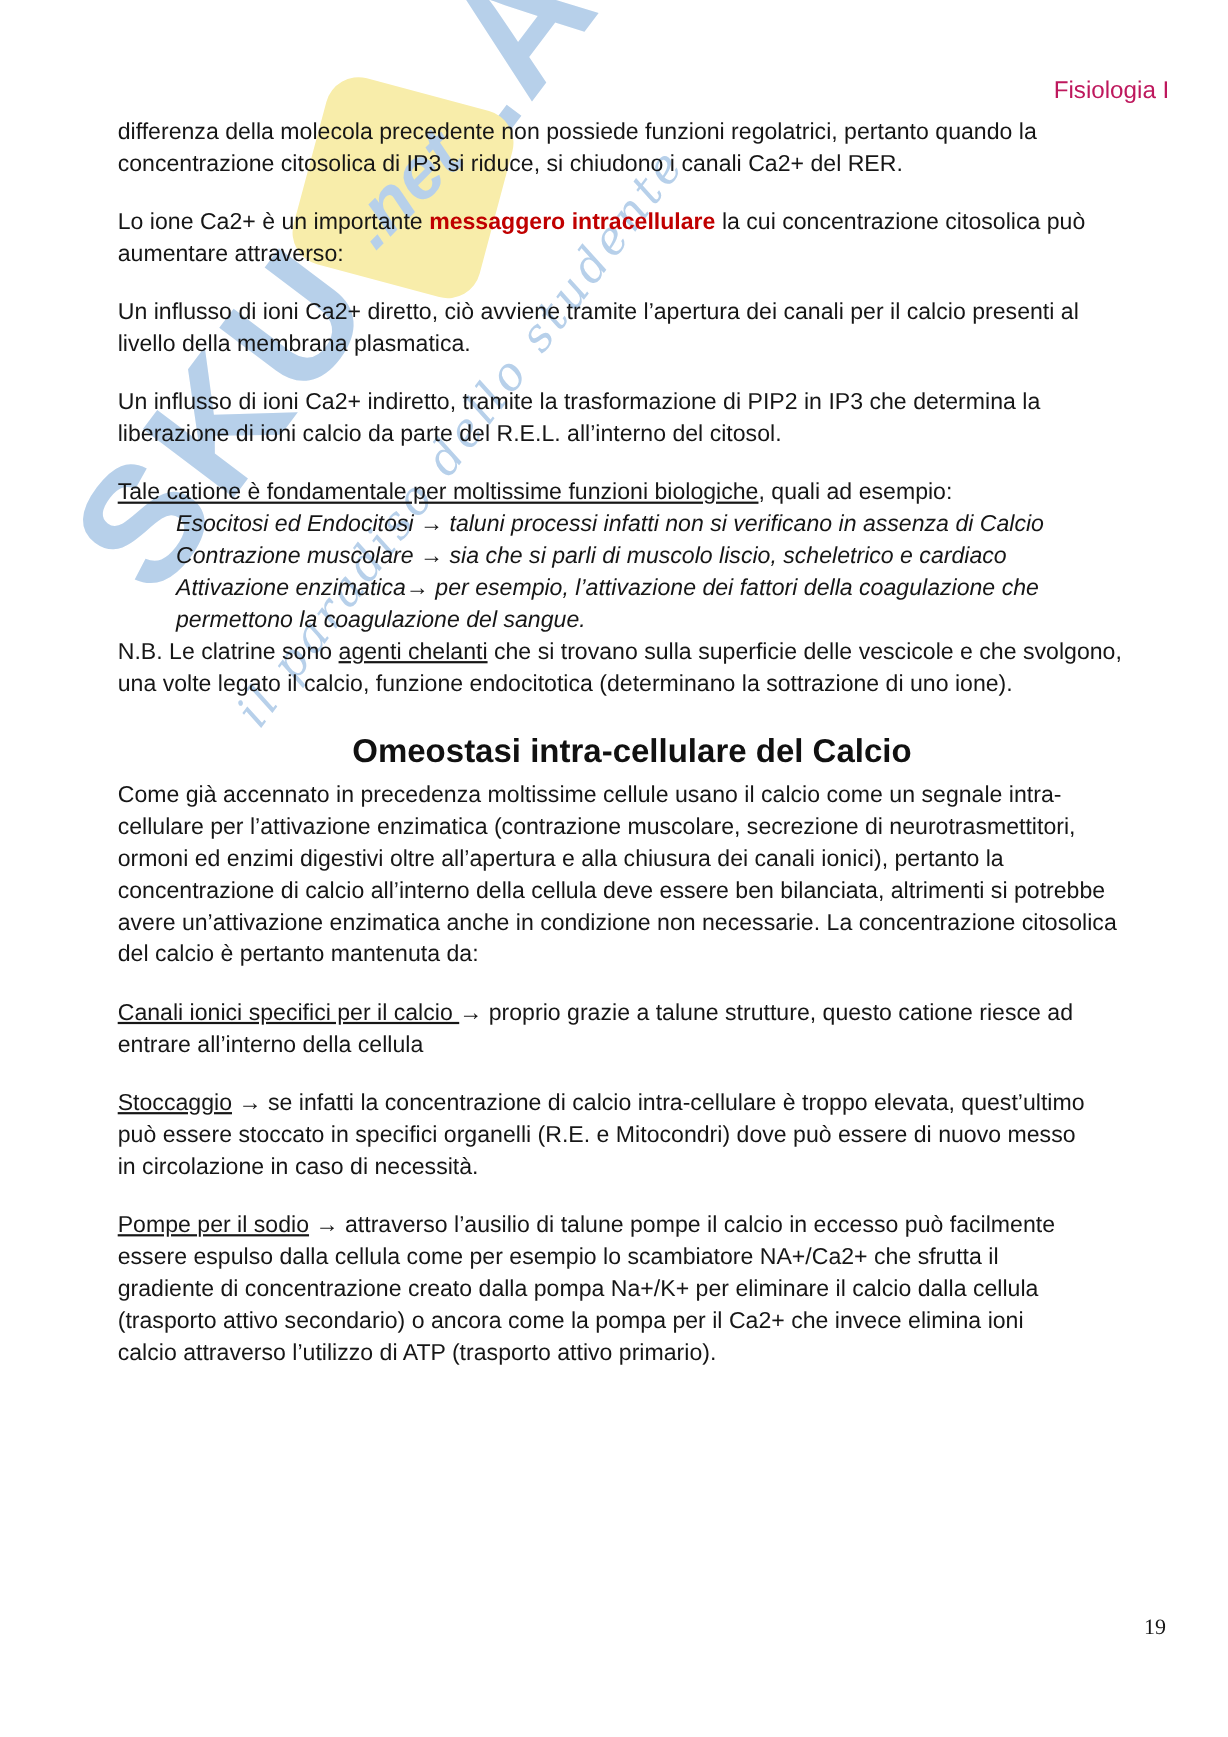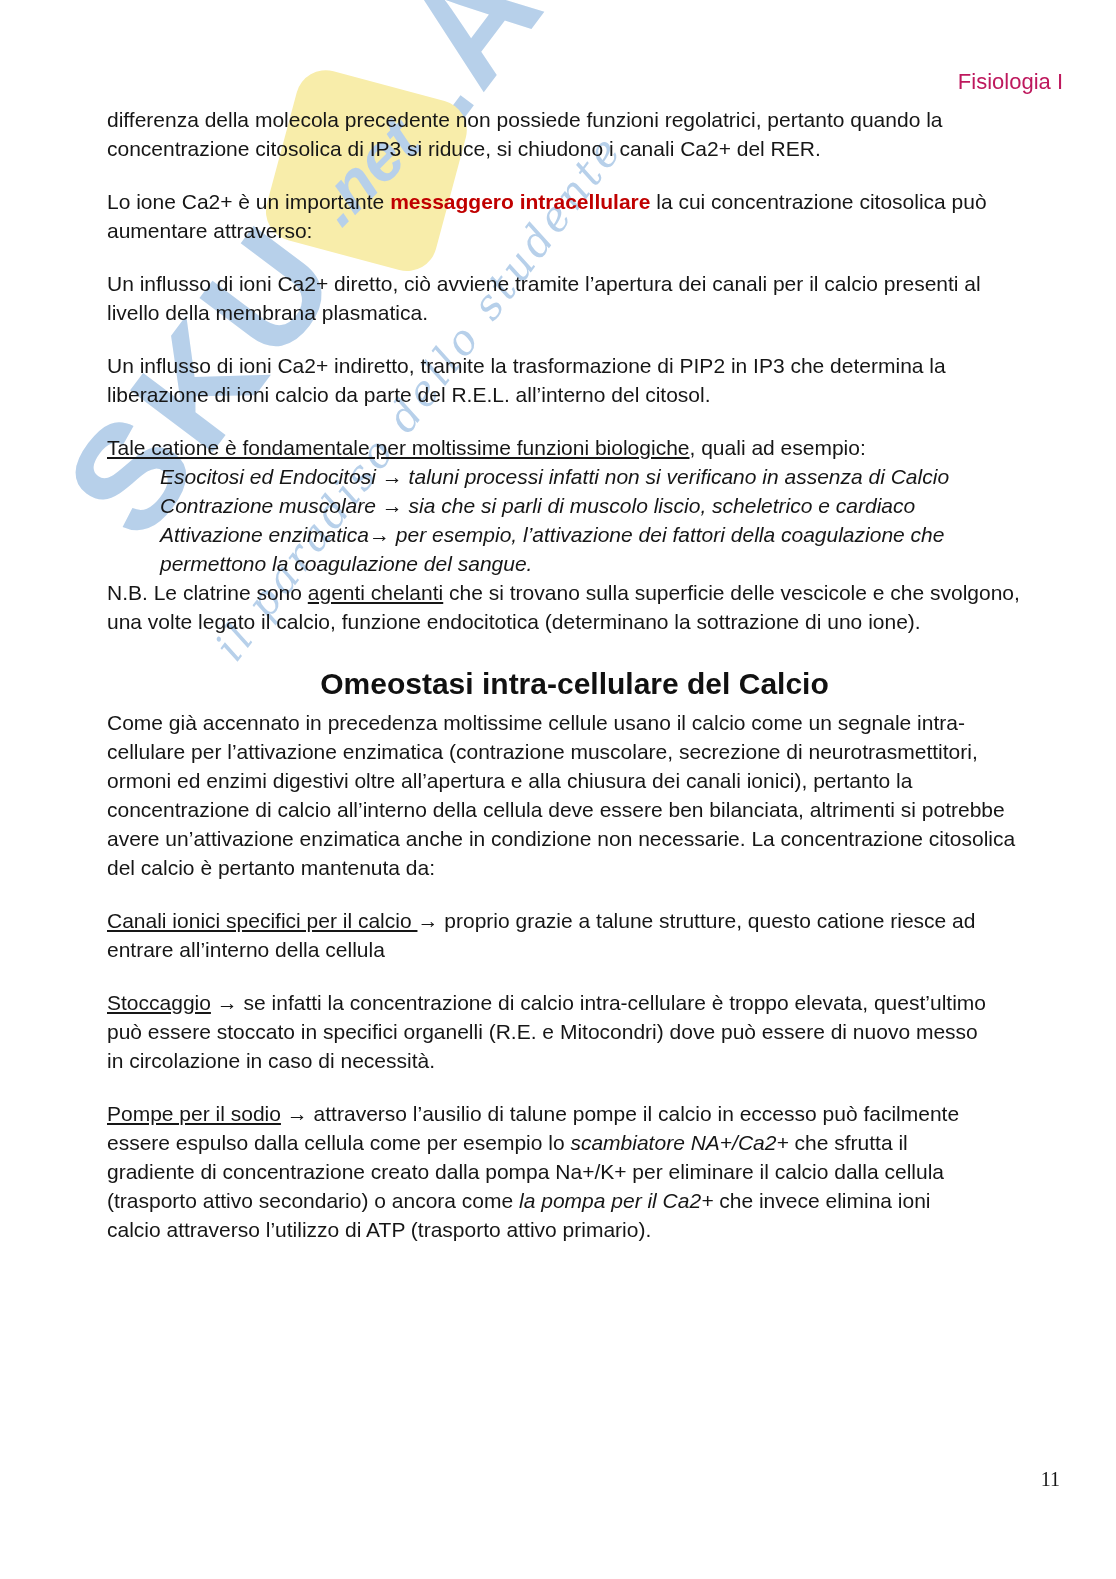--- a/index.html
+++ b/index.html
@@ -59,21 +59,21 @@
     margin:26px 0 14px 0;
   }
   h1.sect.tight{margin:30px 0 6px 0;text-align:center;}
   .indent{margin-left:53px;width:880px;}
   .examples{margin:0 0 0 53px;width:880px;font-style:italic;}
   .examples div{margin:0;}
   .tale{margin-bottom:0 !important;}
   .nb{margin-top:34px;}
   .b{font-weight:400;}
   .u{text-decoration:underline;}
-  .i{font-style:italic;}
+  .i{}
   .red{color:#c00000;font-weight:700;}
 </style>
 </head>
 <body>
 
 <div class="page">
 
   <div class="wm">
     <div class="wm-rot">
       <span class="wm-word">SKUOLA</span>
@@ -112,15 +112,15 @@
     <p>Come già accennato in precedenza moltissime cellule usano il calcio come un segnale intra-cellulare per l’attivazione enzimatica (contrazione muscolare, secrezione di neurotrasmettitori, ormoni ed enzimi digestivi oltre all’apertura e alla chiusura dei canali ionici), pertanto la concentrazione di calcio all’interno della cellula deve essere ben bilanciata, altrimenti si potrebbe avere un’attivazione enzimatica anche in condizione non necessarie. La concentrazione citosolica del calcio è pertanto mantenuta da:</p>
 
     <p class="indent"><span class="u">Canali ionici specifici per il calcio </span><span>→ proprio grazie a talune strutture, questo catione riesce ad entrare all’interno della cellula</span></p>
 
     <p class="indent"><span class="u">Stoccaggio</span><span> → se infatti la concentrazione di calcio intra-cellulare è troppo elevata, quest’ultimo può essere stoccato in specifici organelli (R.E. e Mitocondri) dove può essere di nuovo messo in circolazione in caso di necessità.</span></p>
 
     <p class="indent"><span class="u">Pompe per il sodio</span><span> → attraverso l’ausilio di talune pompe il calcio in eccesso può facilmente essere espulso dalla cellula come per esempio lo </span><span class="i">scambiatore NA+/Ca2+</span><span> che sfrutta il gradiente di concentrazione creato dalla pompa Na+/K+ per eliminare il calcio dalla cellula (trasporto attivo secondario) o ancora come </span><span class="i">la pompa per il Ca2+</span><span> che invece elimina ioni calcio attraverso l’utilizzo di ATP (trasporto attivo primario).</span></p>
 
   </div>
 
-  <div class="page-number">11</div>
+  <div class="page-number">19</div>
 
 </div>
 
 </body></html>

